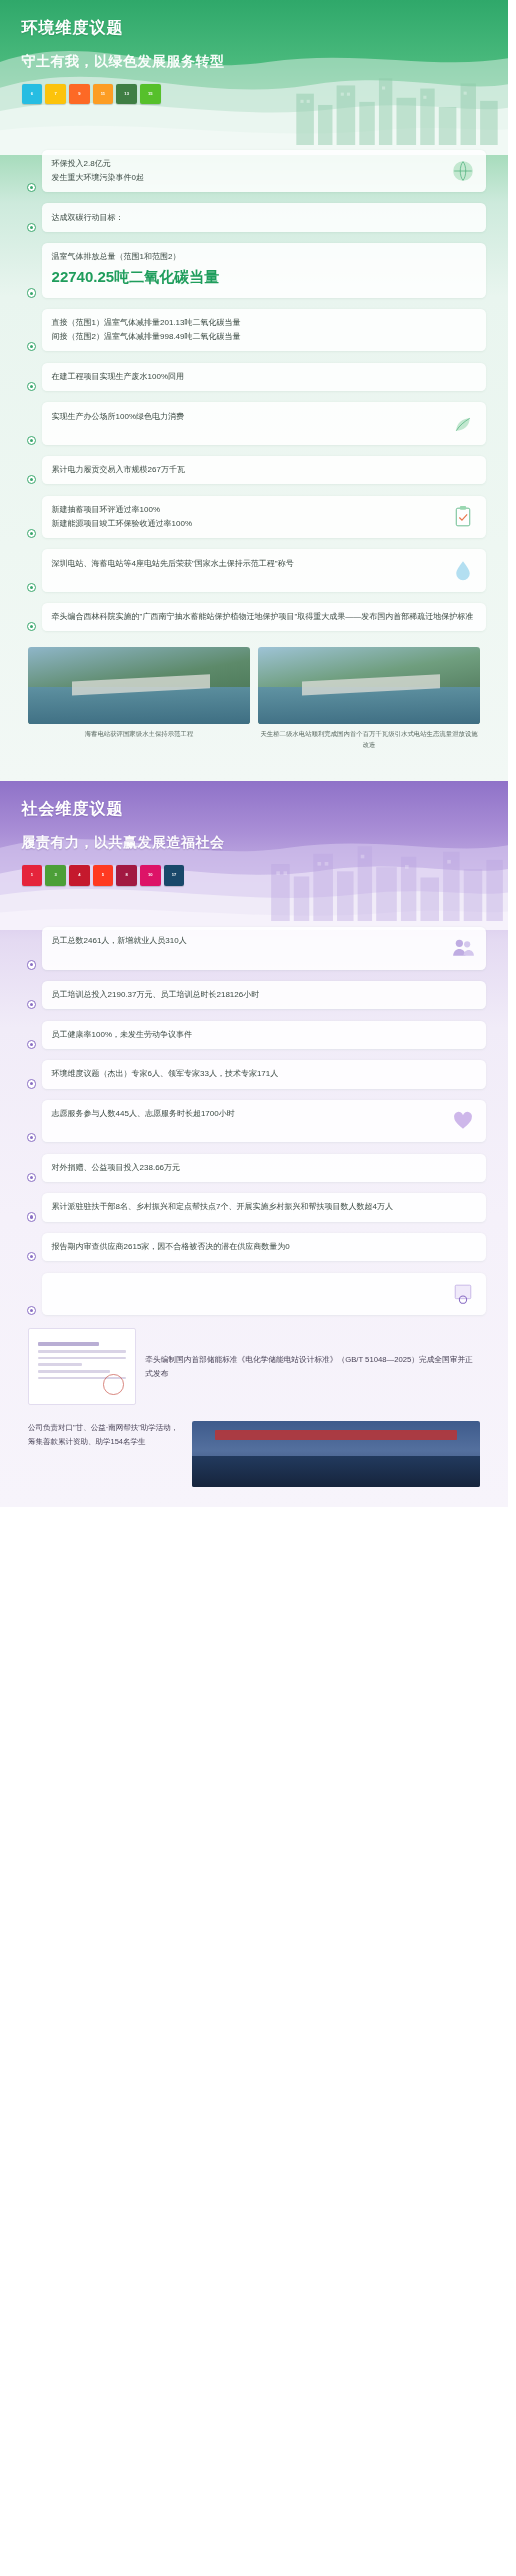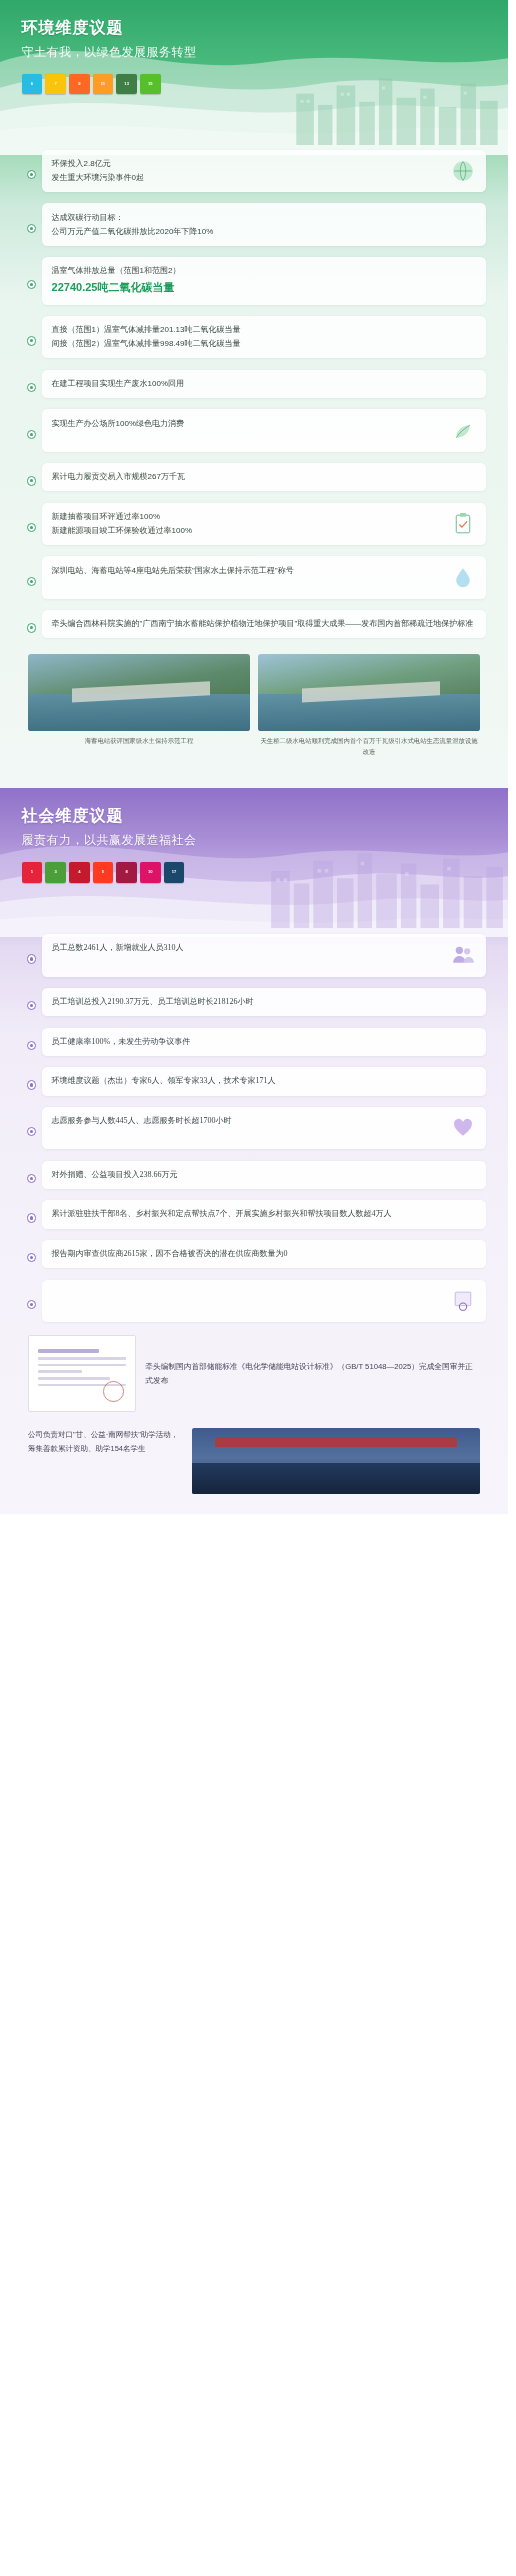--- a/index.html
+++ b/index.html
@@ -29,25 +29,26 @@
     z-index:5;
   }
   .hero-title .t1 {
     font-size:16px;
     font-weight:bold;
     color:#ffffff;
     letter-spacing:1px;
     text-shadow:0 0.5px 1.5px rgba(0,70,40,.25);
   }
   .hero-title .t2 {
-    margin-top:5px;
-    font-size:12px;
+    margin-top:14px;
+    font-size:14px;
     color:#ffffff;
     letter-spacing:0.5px;
     opacity:.96;
+    font-weight:bold;
   }
   
   .sdg-row {
     position:relative;
     z-index:6;
     display:flex;
     gap:3.1px;
     padding:13.4px 0 0 21.6px;
   }
   .sdg {
@@ -75,21 +76,21 @@
   
   .env-list {
     position:relative;
     z-index:6;
     margin:-5.2px 21.6px 0 21.6px;
     padding-left:5.2px;
   }
   .item {
     position:relative;
     display:flex;
-    align-items:center;
+    align-items:flex-end;
     margin-bottom:11.3px;
     min-height:24px;
   }
   .bullet {
     flex:0 0 auto;
     width:9.3px; height:9.3px;
     margin-top:7.2px;
     margin-right:6.2px;
     border-radius:50%;
     border:1px solid #3aa76d;
@@ -110,21 +111,21 @@
     border-radius:5.2px;
     padding:7.2px 9.3px;
     font-size:8px;
     line-height:1.75;
     color:#3b4a43;
     box-shadow:0 0.5px 2.1px rgba(60,120,90,.08);
   }
   .card .big {
     color:#1f9d5c;
     font-weight:bold;
-    font-size:11px;
+    font-size:15px;
   }
   .card-ico {
     float:right;
     width:28px; height:28px;
     margin-left:5.2px;
     opacity:.9;
   }
 
   
   .photo-row {
@@ -170,21 +171,20 @@
   .soc-hero .hero-title .t1,
   .soc-hero .hero-title .t2 { text-shadow:0 0.5px 1.5px rgba(60,30,100,.25); }
   .soc-city {
     position:absolute; right:0; bottom:9.3px; z-index:2;
     width:242px; height:88px; opacity:.8;
   }
   .soc-list {
     position:relative; z-index:6;
     margin:-3.1px 21.6px 0 21.6px;
     padding-left:5.2px;
-    font-family:Liberation Serif, serif;
   }
   .soc-list .bullet { border-color:#8a6fc4; }
   .soc-list .bullet:after { background:#8a6fc4; }
   .soc-list .card { background:rgba(255,255,255,.88); }
 
   .cert-row {
     display:flex;
     gap:9.3px;
     align-items:center;
     margin:13.4px 28px 0 28px;
@@ -323,21 +323,20 @@
           </svg>
           <div>环保投入2.8亿元</div>
           <div>发生重大环境污染事件0起</div>
         </div>
       </div>
 
       <div class="item">
         <div class="bullet"></div>
         <div class="card">
           <div>达成双碳行动目标：</div>
-          <div>公司万元产值二氧化碳排放比2020年下降10%</div>
         </div>
       </div>
 
       <div class="item">
         <div class="bullet"></div>
         <div class="card">
           <div>温室气体排放总量（范围1和范围2）</div>
           <div class="big">22740.25吨二氧化碳当量</div>
         </div>
       </div>

